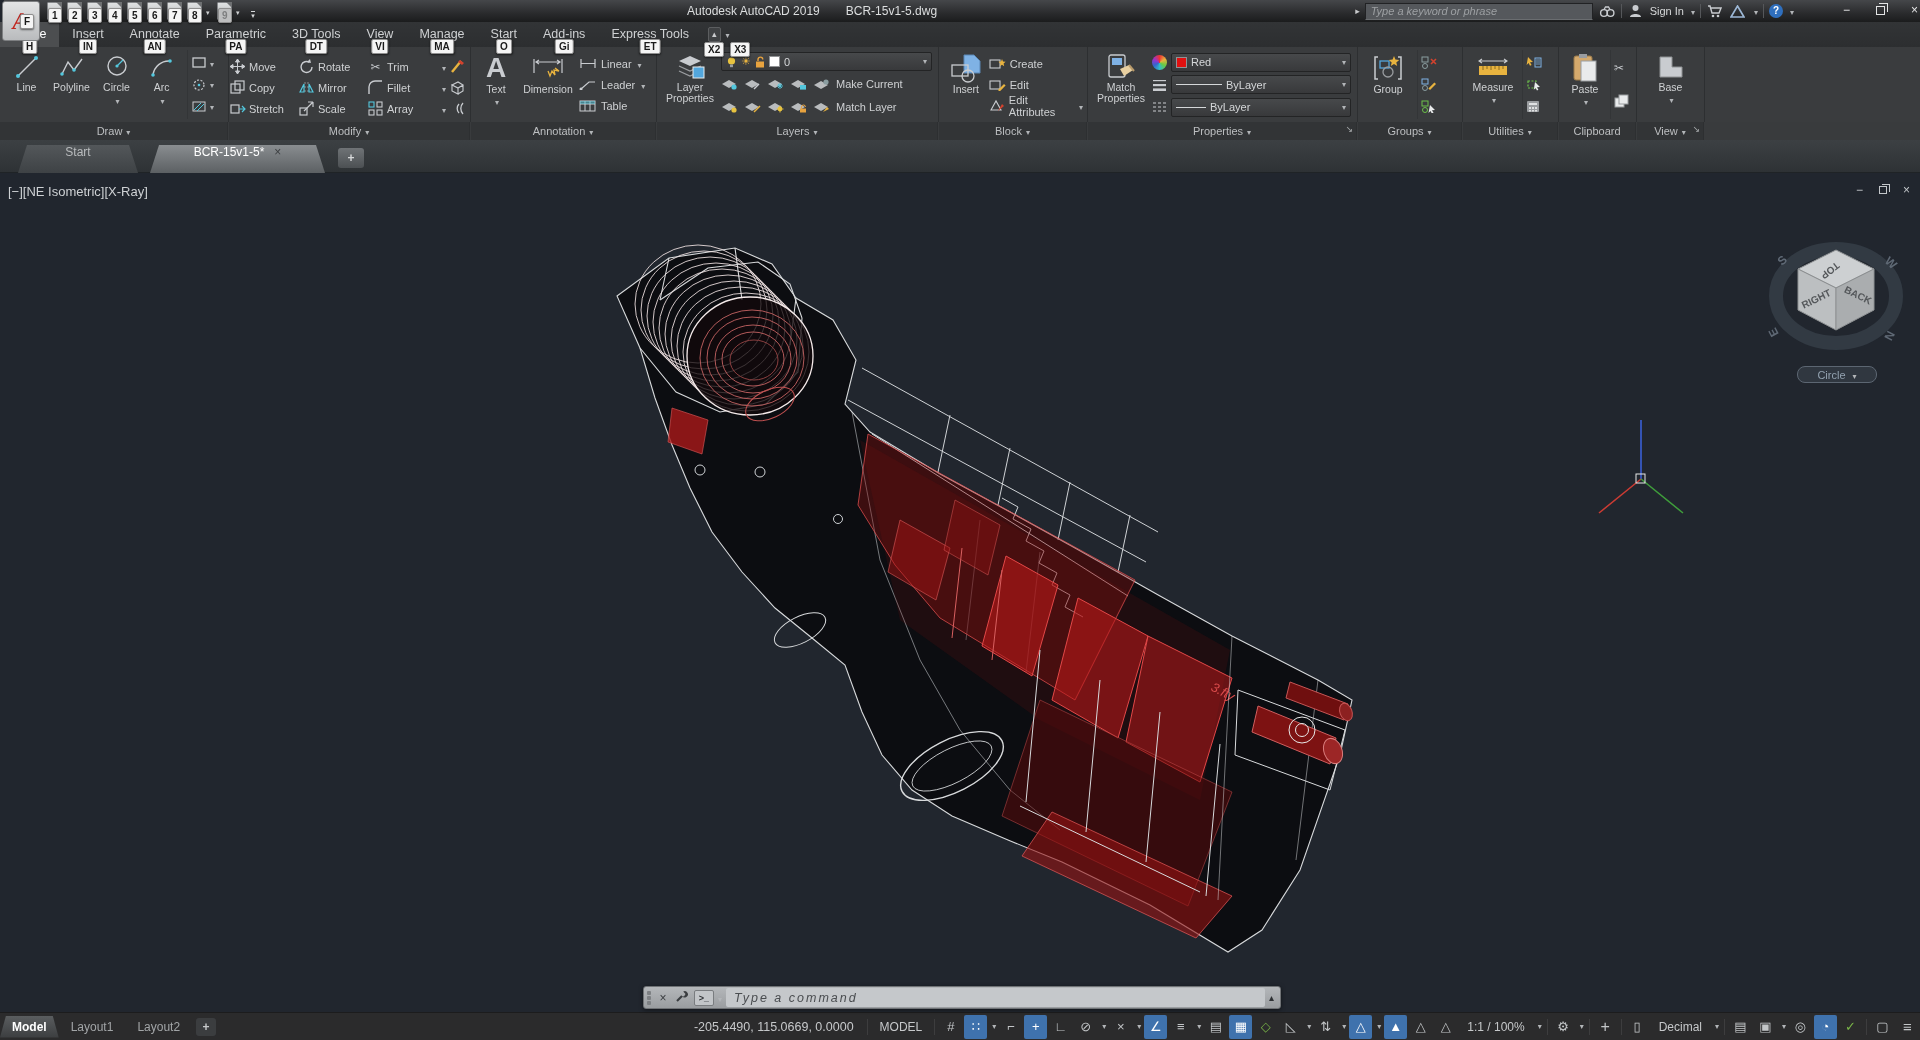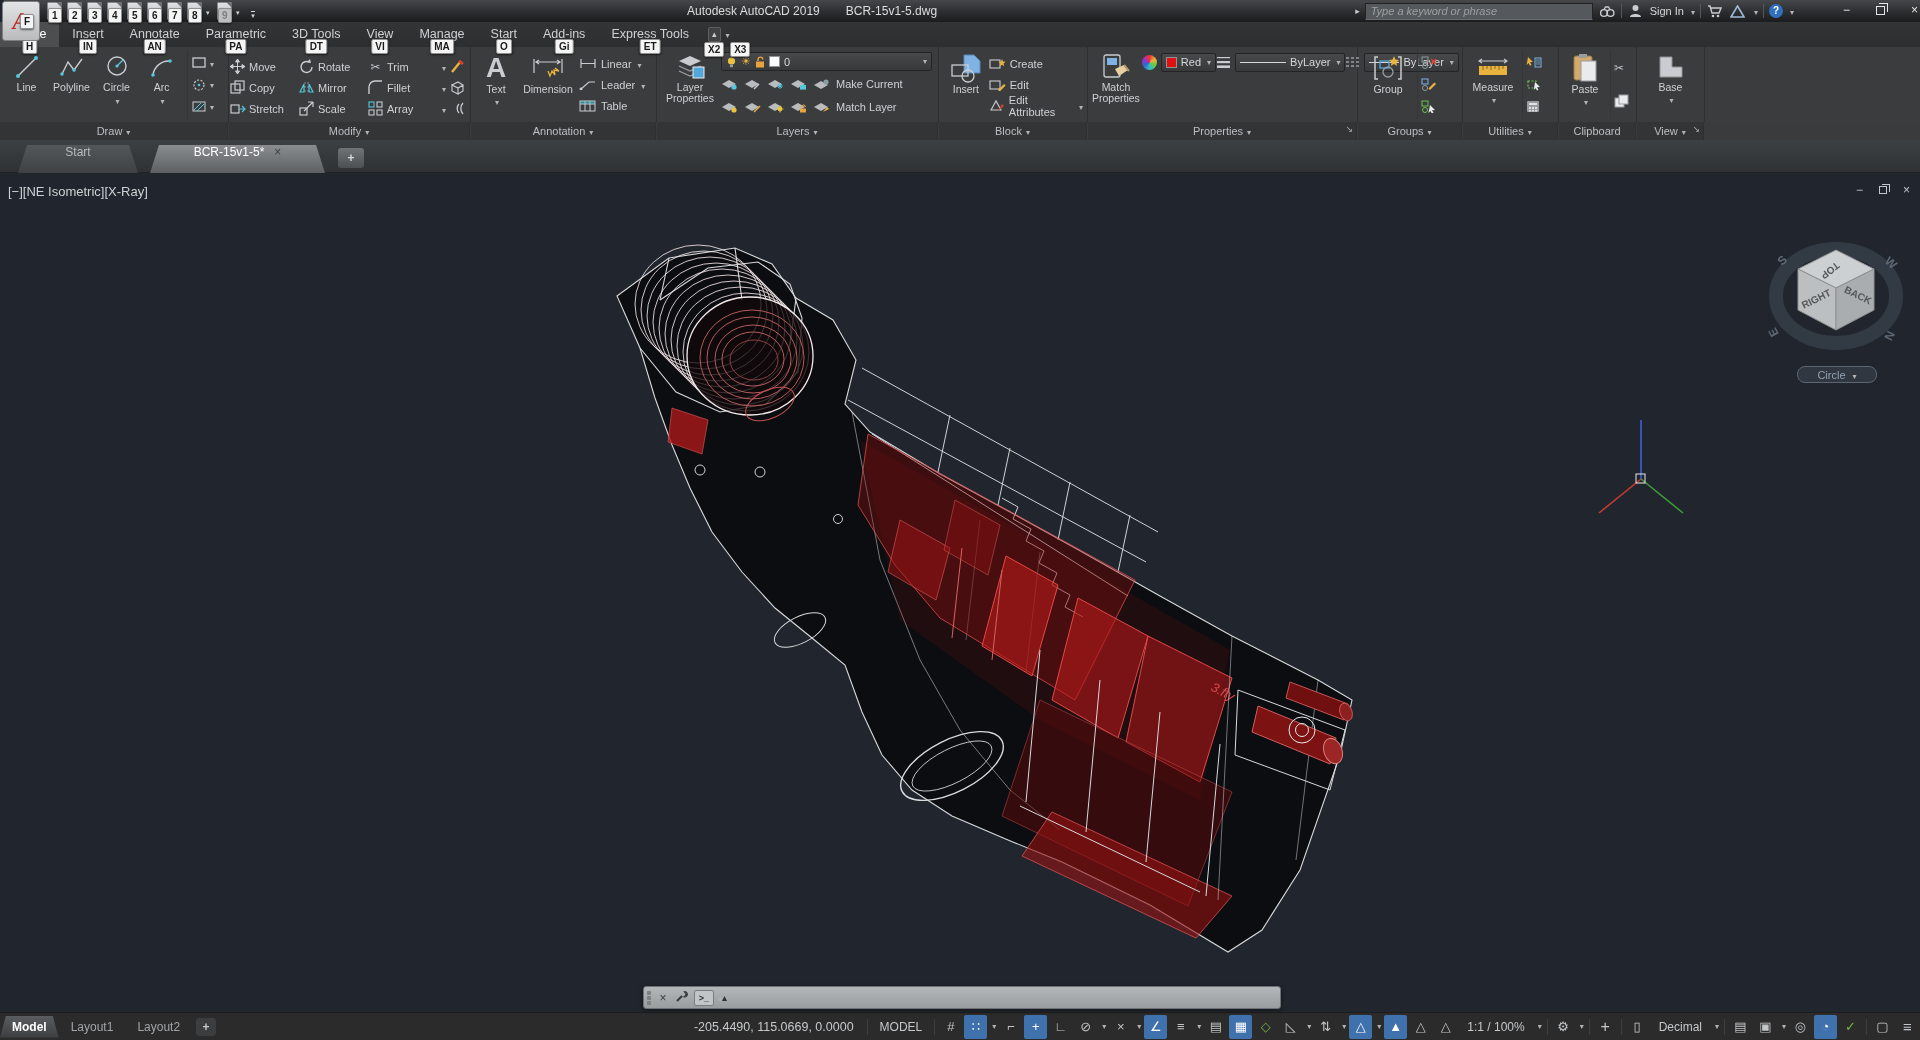--- a/index.html
+++ b/index.html
@@ -528,21 +528,21 @@
       <div class="pbody">
         <span class="bigbtn" style="width:58px">
           <svg class="ic" width="30" height="28">
               <rect x="3" y="2" width="16" height="22" rx="2" fill="none" stroke="#c9ccd0" stroke-width="1.3"></rect>
               <rect x="6" y="5" width="10" height="7" fill="#7fb2e5"></rect>
               <path d="M14 16l9-4 4 5-9 6z" fill="#e8cfa0"></path>
               <path d="M23 12l5 6" stroke="#b99b6b" stroke-width="2"></path>
             </svg>
           <span>Match Properties</span>
         </span>
-        <span style="display:flex;flex-direction:row;justify-content:space-between;flex:1;padding:2px 2px">
+        <span style="display:flex;flex-direction:column;justify-content:space-between;flex:1;padding:2px 2px">
           <span class="crow" style="height:20px">
             <span style="width:15px;height:15px;border-radius:50%;background:conic-gradient(#e33,#e8b33f,#6c4,#3bc,#36c,#93c,#e33)"></span>
             <span class="combo" style="flex:1">
                 <span class="sw" style="background:#e01010"></span>
                 <span>Red</span>
                 <span class="car2 car"></span>
               </span>
           </span>
           <span class="crow" style="height:20px">
             <svg class="ic" width="15" height="12">
@@ -846,20 +846,21 @@
       </span>
     <span class="cmdico">×</span>
     <span class="cmdico">
       <svg class="ic" width="13" height="13" style="display:inline">
           <path d="M2 11L7 6" stroke="#3a3d40" stroke-width="2.2"></path>
           <path d="M7 6a3.2 3.2 0 1 0 1.2-4.6L10.5 4 9 6.5z" fill="#3a3d40"></path>
         </svg>
     </span>
     <span id="prompt">&gt;_</span>
     <span class="car"></span>
+    <span id="cmdinput">Type  a  command</span>
     <span id="cmdup">▴</span>
   </div>
 </div>
 
 <div id="statusbar">
   <span class="ltab act">Model</span>
   <span class="ltab">Layout1</span>
   <span class="ltab">Layout2</span>
   <span id="laytab-plus">+</span>
 

